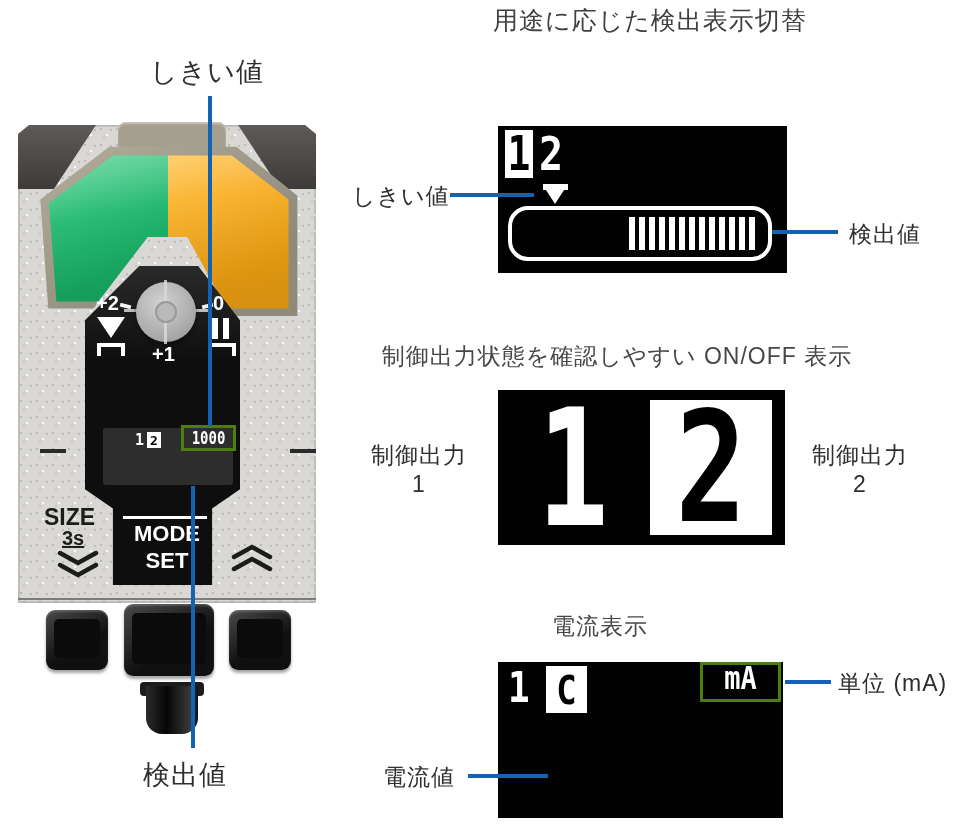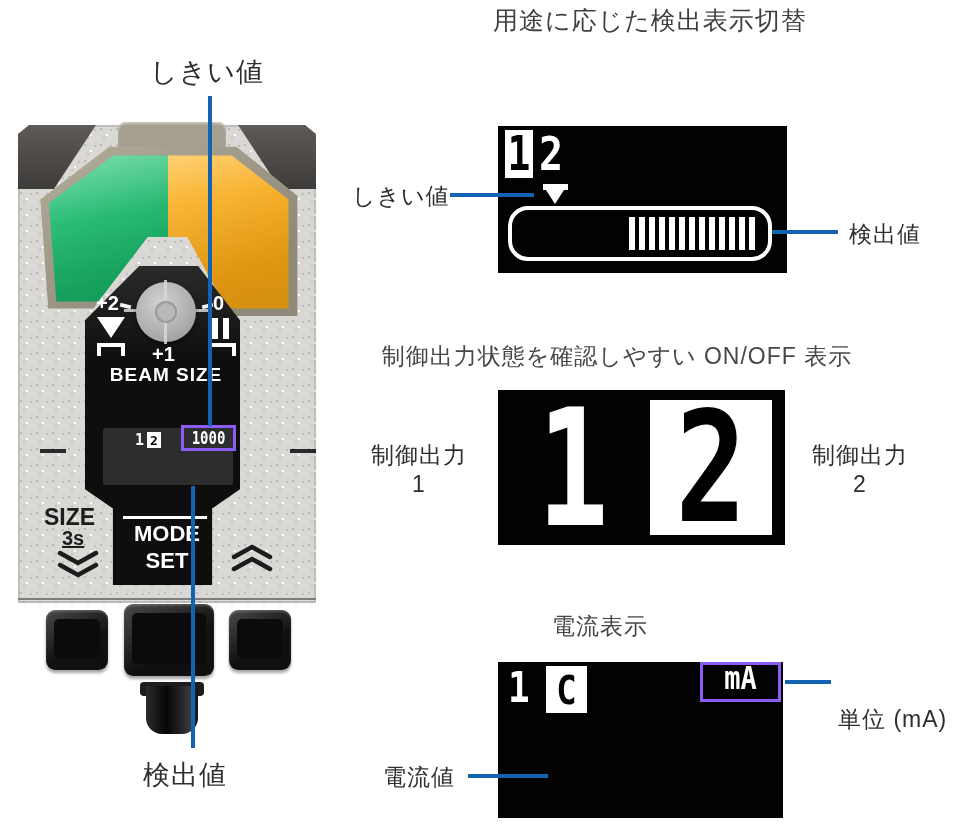--- a/index.html
+++ b/index.html
@@ -5,21 +5,21 @@
   * { margin:0; padding:0; box-sizing:border-box; }
   html,body { width:960px; height:830px; background:#fff; font-family:"Liberation Sans","DejaVu Sans",sans-serif; }
   #stage { position:relative; width:960px; height:830px; overflow:hidden; background:#fff; }
   .abs { position:absolute; }
 
   
   .jp-label { color:#2e2e2e; font-size:27px; letter-spacing:1px; white-space:nowrap; }
   .jp-label.sm { font-size:23px; }
   .cap-title { color:#474747; font-size:23px; letter-spacing:1px; text-align:center; white-space:nowrap; }
   .blue-line { background:#1463b3; }
-  .blue-box { border:3px solid #8b5cf6; }
+  .blue-box { border:3px solid #4d7c0f; }
 
   
   #device { left:14px; top:120px; width:306px; height:640px; }
   .speckle {
     background-color:#d9d8d5;
     background-image:
       radial-gradient(circle at 3px 4px, rgba(110,110,108,.30) 1px, transparent 1.4px),
       radial-gradient(circle at 9px 10px, rgba(255,255,255,.9) 1px, transparent 1.4px),
       radial-gradient(circle at 13px 5px, rgba(90,90,90,.22) 1px, transparent 1.3px),
       radial-gradient(circle at 6px 13px, rgba(130,130,128,.25) 1px, transparent 1.3px);
@@ -120,21 +120,20 @@
     <div class="abs tick" style="left:188px; top:184px; transform:rotate(-14deg);"></div>
 
     <div class="abs mark" style="left:82px; top:172px; font-size:20px;">+2</div>
     <div class="abs tri-down" style="left:83px; top:197px;"></div>
     <div class="abs bracket" style="left:83px; top:223px;"></div>
     <div class="abs mark" style="left:199px; top:172px; font-size:20px;">0</div>
     <div class="abs bar-v" style="left:198px; top:198px;"></div>
     <div class="abs bar-v" style="left:209px; top:198px;"></div>
     <div class="abs bracket" style="left:194px; top:223px;"></div>
     <div class="abs mark" style="left:138px; top:223px; font-size:20px;">+1</div>
-    <div class="abs mark" style="left:74px; top:244px; width:156px; text-align:center; font-size:19px; letter-spacing:1px;">BEAM SIZE</div>
 
     <div class="abs dev-screen">
       <div class="abs pix" style="left:32px; top:5px; font-size:15px;">1</div>
       <div class="abs inv pix" style="left:44px; top:4px; width:14px; height:16px; font-size:13px;">2</div>
       <div class="abs blue-box" style="left:78px; top:-3px; width:55px; height:26px; display:flex; align-items:center; justify-content:center;">
         <span class="pix sy" style="font-size:14px; transform:scaleY(1.2);">1000</span>
       </div>
     </div>
 
     <div class="abs dash" style="left:26px; top:329px;"></div>
@@ -207,17 +206,17 @@
       <span class="sy" style="transform:scaleY(1.2);">1</span>
     </div>
     <div class="abs inv pix" style="left:48px; top:4px; width:41px; height:47px; font-size:34px;">
       <span class="sy" style="transform:scaleY(1.15);">C</span>
     </div>
     <div class="abs blue-box" style="left:202px; top:0; width:81px; height:40px; display:flex; align-items:flex-start; justify-content:center;">
       <span class="pix sy" style="font-size:27px; transform:scaleY(1.15);">mA</span>
     </div>
   </div>
   <div class="abs blue-line" style="left:785px; top:680px; width:46px; height:3.5px;"></div>
-  <div class="abs jp-label sm" style="left:838px; top:668px;margin-top:36px;">単位 (mA)</div>
+  <div class="abs jp-label sm" style="left:838px; top:668px;">単位 (mA)</div>
   <div class="abs jp-label sm" style="left:383px; top:762px;">電流値</div>
   <div class="abs blue-line" style="left:468px; top:774px; width:80px; height:3.5px;"></div>
 
 </div>
 
 </body></html>

